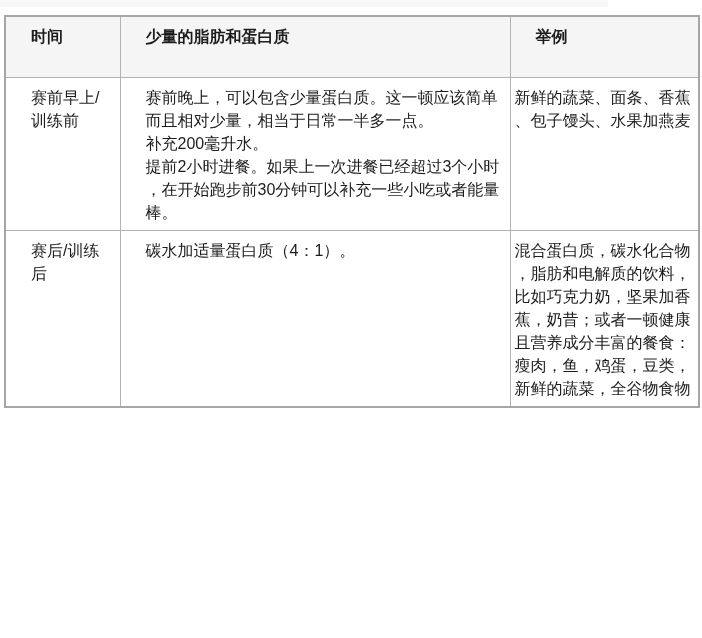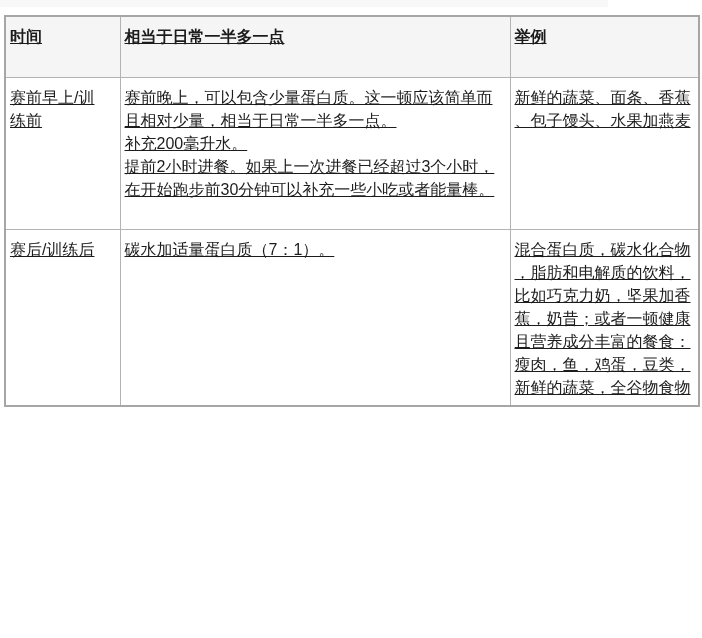--- a/index.html
+++ b/index.html
@@ -33,26 +33,25 @@
     border: 2px solid #a6a6a6;
   }
   col.c-time { width: 115px; }
   col.c-food { width: 390px; }
   col.c-examples { width: 189px; }
   th, td {
     border: 1px solid #b3b3b3;
     vertical-align: top;
     font-size: 16px;
     line-height: 23px;
-    padding: 8px 10px 6px 4px;
+    padding: 8px 10px 6px 25px;
     white-space: pre-line;
     overflow-wrap: break-word;
     line-break: anywhere;
     text-align: left;
-    text-decoration: underline;
   }
   th {
     background: #f5f5f5;
     font-weight: 700;
   }
   td { font-weight: 400; }
   td.cell-examples { padding-left: 4px; padding-right: 4px; }
   tr.hdr      { height: 61px; }
   tr.row-1    { height: 75px; }
   tr.row-2    { height: 152px; }
@@ -66,31 +65,31 @@
 
 <table class="nutrition">
   <colgroup>
     <col class="c-time">
     <col class="c-food">
     <col class="c-examples">
   </colgroup>
   <thead>
     <tr class="hdr">
       <th>时间</th>
-      <th>相当于日常一半多一点</th>
+      <th>少量的脂肪和蛋白质</th>
       <th>举例</th>
     </tr>
   </thead>
   <tbody>
     <tr class="row-2">
       <td class="cell-time">赛前早上/训练前</td>
       <td class="cell-food">赛前晚上，可以包含少量蛋白质。这一顿应该简单而且相对少量，相当于日常一半多一点。
 补充200毫升水。
 提前2小时进餐。如果上一次进餐已经超过3个小时，在开始跑步前30分钟可以补充一些小吃或者能量棒。</td>
       <td class="cell-examples">新鲜的蔬菜、面条、香蕉、包子馒头、水果加燕麦</td>
     </tr>
     <tr class="row-4">
       <td class="cell-time">赛后/训练后</td>
-      <td class="cell-food">碳水加适量蛋白质（7：1）。</td>
+      <td class="cell-food">碳水加适量蛋白质（4：1）。</td>
       <td class="cell-examples">混合蛋白质，碳水化合物，脂肪和电解质的饮料，比如巧克力奶，坚果加香蕉，奶昔；或者一顿健康且营养成分丰富的餐食：瘦肉，鱼，鸡蛋，豆类，新鲜的蔬菜，全谷物食物</td>
     </tr>
   </tbody>
 </table>
 
 </body></html>

